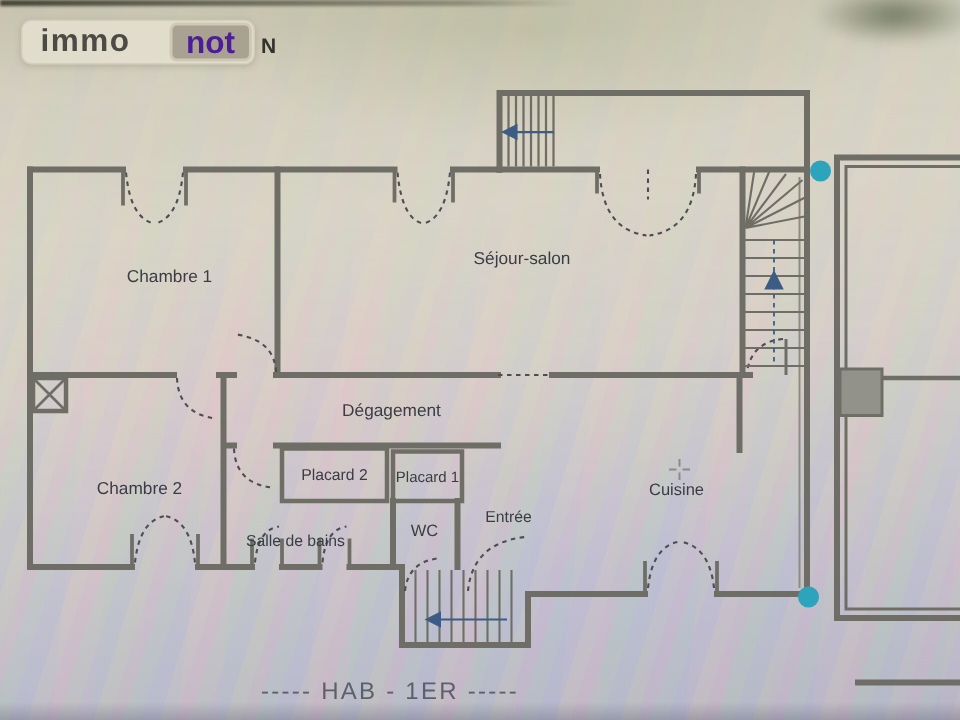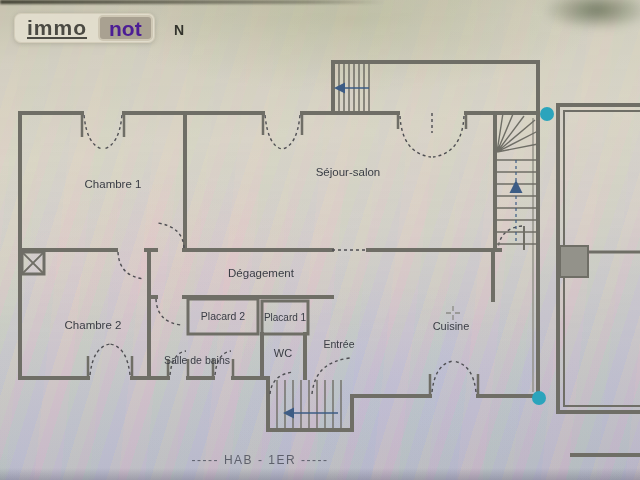--- a/index.html
+++ b/index.html
@@ -20,26 +20,26 @@
     mask-image:linear-gradient(180deg, rgba(0,0,0,0.25) 0%, rgba(0,0,0,0.45) 30%, #000 72%);}
   .top-edge{position:absolute;top:0;left:0;width:60%;height:4px;
     background:linear-gradient(90deg, rgba(45,45,32,.85), rgba(45,45,32,.35) 80%, transparent);filter:blur(1px);}
   .tr-blob{position:absolute;top:-10px;right:-12px;width:110px;height:40px;
     background:radial-gradient(closest-side, rgba(52,68,38,.6), transparent);filter:blur(4px);}
   .bottom-edge{position:absolute;bottom:0;left:0;width:100%;height:12px;
     background:linear-gradient(0deg, rgba(75,75,100,.28), transparent);}
   .logo{position:absolute;left:14px;top:13px;height:28px;display:flex;align-items:stretch;
     border-radius:7px;overflow:hidden;background:rgba(228,223,207,0.88);
     border:1px solid rgba(205,199,180,0.7);box-shadow:0 1px 4px rgba(90,90,70,0.25);}
-  .logo-immo{padding:0 11px 0 12px;font-weight:bold;font-size:21px;line-height:28px;color:#4b4a43;letter-spacing:1px;text-decoration:underline;}
+  .logo-immo{padding:0 26px 0 12px;font-weight:bold;font-size:21px;line-height:28px;color:#4b4a43;letter-spacing:1px;}
   .logo-not{margin:1px 1px 1px 0;padding:0 9px;font-weight:bold;font-size:21px;line-height:24px;
     color:#4c1d95;background:#a9a191;border:2px solid #cfc8b5;border-radius:5px;}
   .north{position:absolute;left:174px;top:22px;font-weight:bold;font-size:14px;color:#33332c;}
   .caption{position:absolute;left:0;top:453px;width:520px;text-align:center;
-    font-size:12px;letter-spacing:1.5px;color:#4d505c;opacity:.85;}
+    font-size:16px;letter-spacing:1.5px;color:#4d505c;opacity:.85;}
   svg text{font-family:"Liberation Sans",sans-serif;fill:#3a3d45;}
 </style>
 </head>
 <body>
 
 <div class="photo">
   <div class="tint"></div>
   <div class="moire"></div>
   <div class="top-edge"></div>
   <div class="tr-blob"></div>

